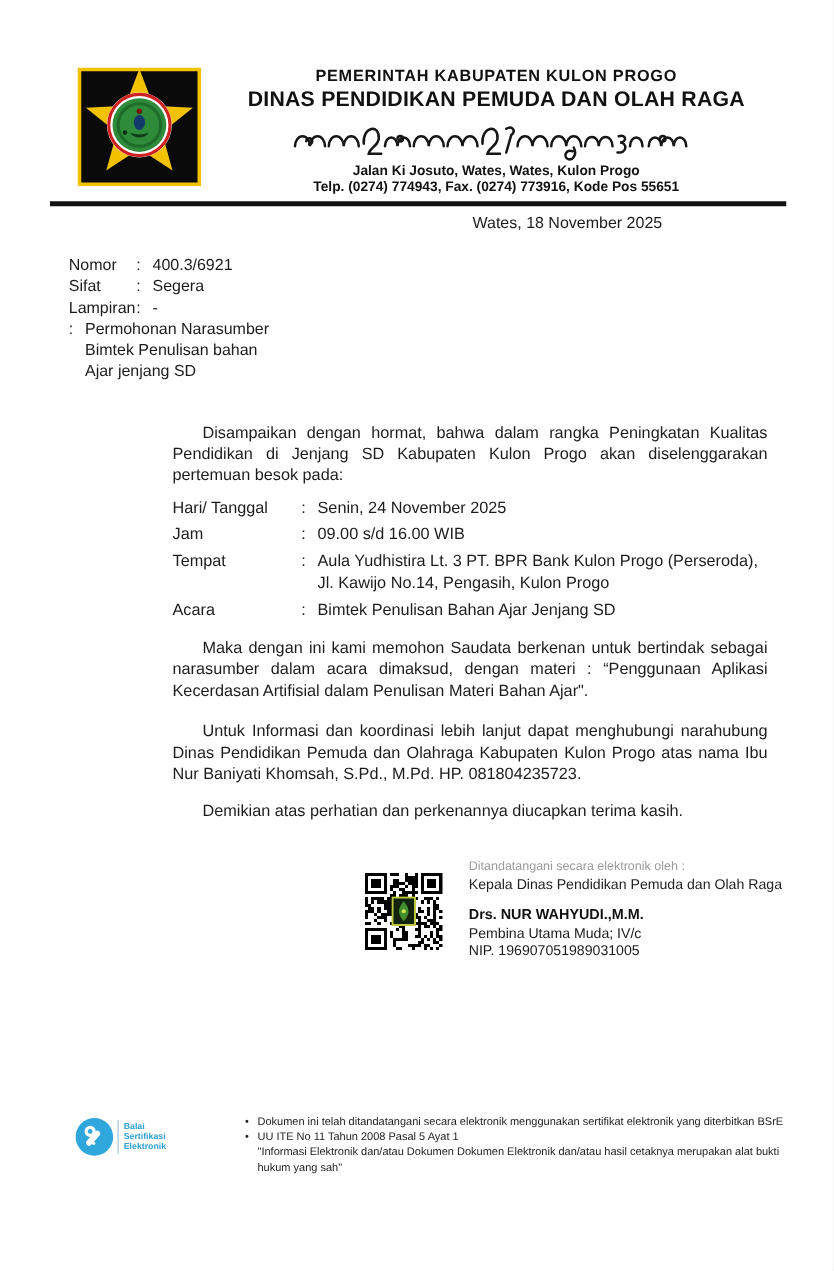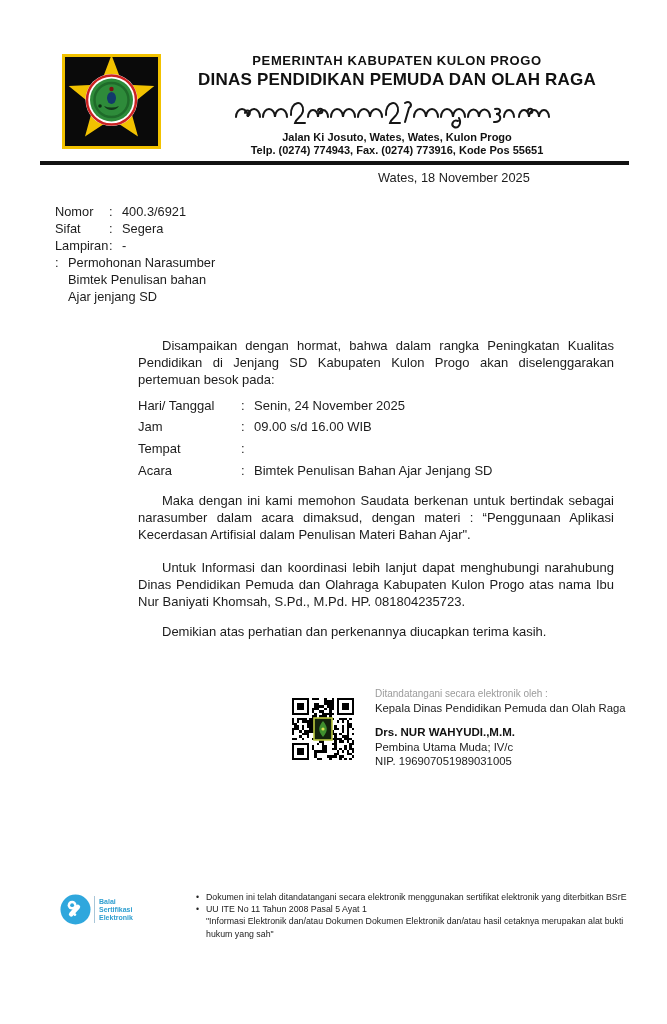--- a/index.html
+++ b/index.html
@@ -144,20 +144,24 @@
         <span class="det-value">Senin, 24 November 2025</span>
       </div>
       <div class="det-row">
         <span class="det-label">Jam</span>
         <span class="det-colon">:</span>
         <span class="det-value">09.00 s/d 16.00 WIB</span>
       </div>
       <div class="det-row">
         <span class="det-label">Tempat</span>
         <span class="det-colon">:</span>
+        <span class="det-value">
+          <div>Aula Yudhistira Lt. 3 PT. BPR Bank Kulon Progo (Perseroda),</div>
+          <div>Jl. Kawijo No.14, Pengasih, Kulon Progo</div>
+        </span>
       </div>
       <div class="det-row">
         <span class="det-label">Acara</span>
         <span class="det-colon">:</span>
         <span class="det-value">Bimtek Penulisan Bahan Ajar Jenjang SD</span>
       </div>
     </div>
 
     <p class="para p2">Maka dengan ini kami memohon Saudata  berkenan untuk bertindak sebagai narasumber dalam acara dimaksud, dengan materi : “Penggunaan Aplikasi Kecerdasan Artifisial dalam Penulisan Materi Bahan Ajar".</p>
     <p class="para p3">Untuk Informasi dan koordinasi lebih lanjut dapat menghubungi narahubung Dinas Pendidikan Pemuda dan Olahraga Kabupaten Kulon Progo atas nama Ibu Nur Baniyati Khomsah, S.Pd., M.Pd. HP. 081804235723.</p>

